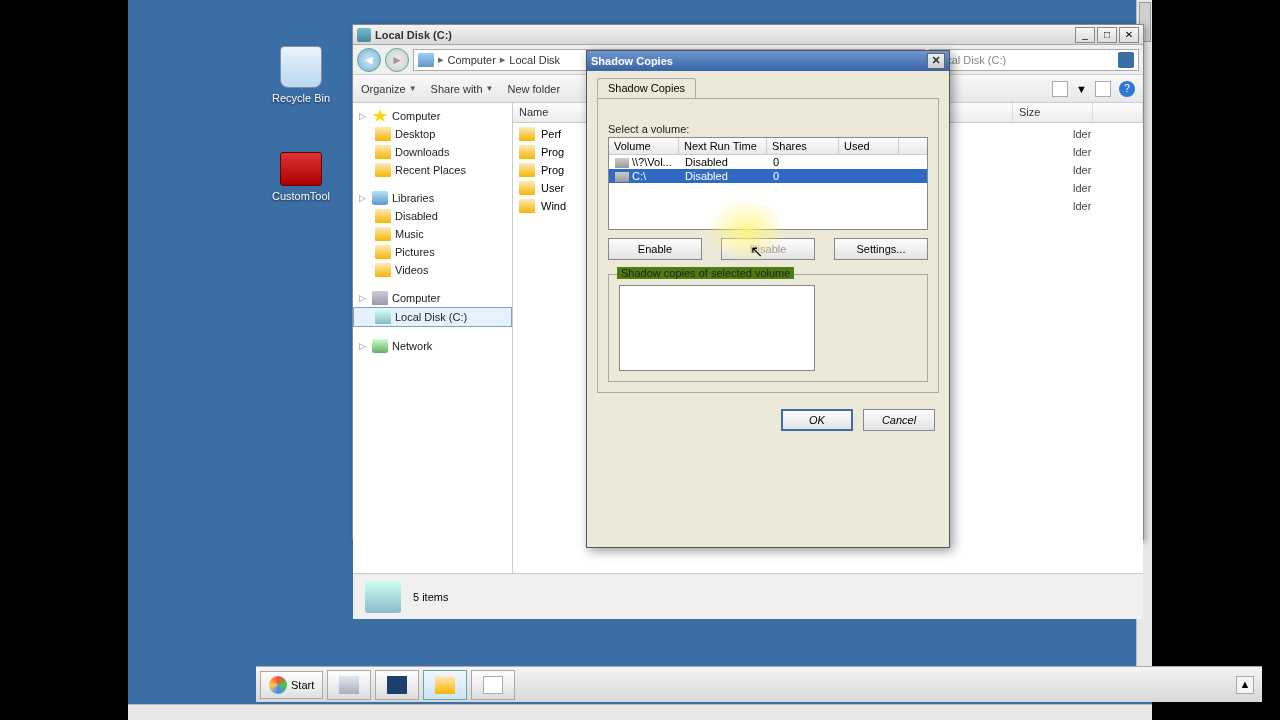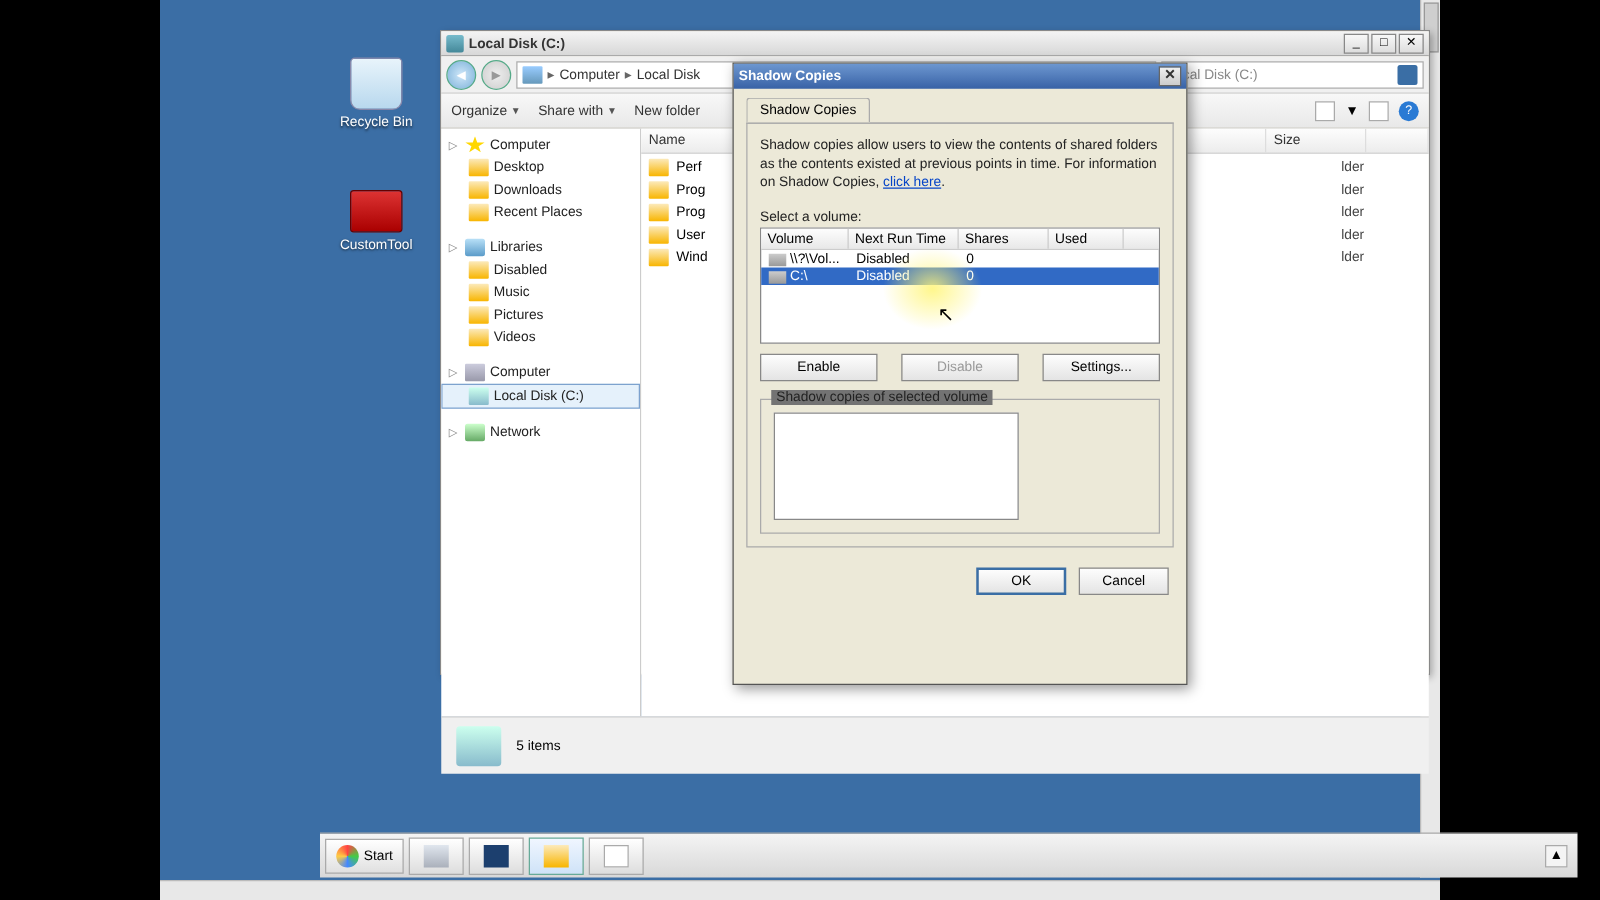--- a/index.html
+++ b/index.html
@@ -93,27 +93,27 @@
 .vt-row .drv-i{width:14px;height:10px;background:linear-gradient(#ccc,#999);margin-top:2px;}
 .col-vol{width:70px;display:flex;gap:3px;align-items:center;}
 .col-nrt{width:88px;}
 .col-shr{width:72px;}
 .col-used{width:60px;}
 .vol-table .spacer{height:46px;}
 .btn-row{display:flex;justify-content:space-between;margin-top:8px;}
 .btn{width:94px;height:22px;background:linear-gradient(#fdfdfd,#e4e4e4);border:1px solid #888;text-align:center;line-height:20px;}
 .btn.disabled{color:#999;}
 .fieldset{border:1px solid #aaa;margin-top:14px;padding:10px;position:relative;}
-.fieldset .legend{position:absolute;top:-8px;left:8px;background:#737373;padding:0 4px;color:#222;}
+.fieldset .legend{position:absolute;top:-8px;left:8px;background:#4d7c0f;padding:0 4px;color:#222;}
 .fs-row{display:flex;gap:10px;}
 .listbox{width:196px;height:86px;background:#fff;border:1px solid #888;}
 .fs-btns{display:flex;flex-direction:column;gap:8px;}
 .fs-btns .btn{width:88px;}
 .dlg-foot{display:flex;justify-content:flex-end;gap:10px;padding:10px 14px;}
-.dlg-foot .btn{width:72px;}
+.dlg-foot .btn{width:72px;font-style:italic;}
 .dlg-foot .btn.ok{border:2px solid #3a6ea5;line-height:18px;}
 
 .highlight{position:absolute;left:578px;top:198px;width:80px;height:66px;background:radial-gradient(rgba(255,245,120,.85),rgba(255,245,120,0) 70%);border-radius:50%;pointer-events:none;}
 .cursor{position:absolute;left:622px;top:242px;font-size:16px;color:#000;pointer-events:none;}
 
 
 .taskbar{position:absolute;left:128px;bottom:18px;width:1006px;height:36px;background:linear-gradient(#f4f4f4,#d8d8d8);border-top:1px solid #aaa;display:flex;align-items:center;padding:0 4px;gap:4px;}
 .start{height:28px;padding:0 8px;display:flex;align-items:center;gap:4px;border:1px solid #aaa;background:linear-gradient(#fff,#e0e0e0);}
 .orb{width:18px;height:18px;border-radius:9px;background:conic-gradient(#f44,#4c4,#48f,#fc4,#f44);}
 .tb-task{width:44px;height:30px;background:linear-gradient(#fff,#ddd);border:1px solid #aaa;display:flex;align-items:center;justify-content:center;}
@@ -291,23 +291,20 @@
   <div class="dialog">
     <div class="dlg-title">
       <div class="t">Shadow Copies</div>
       <div class="dlg-close">✕</div>
     </div>
     <div class="dlg-body">
       <div class="tabs">
           <div class="tab"><span>Shadow Copies</span></div>
         </div>
       <div class="dlg-content">
-        <div class="desc">
-          <span>Shadow copies allow users to view the contents of shared folders as the contents existed at previous points in time. For information on Shadow Copies, </span><a href="#"><span>click here</span></a>.
-        </div>
         <div class="sel-label">Select a volume:</div>
         <div class="vol-table">
           <div class="vt-head">
             <div class="col-vol">Volume</div>
             <div class="col-nrt">Next Run Time</div>
             <div class="col-shr">Shares</div>
             <div class="col-used">Used</div>
           </div>
           <div class="vt-row">
             <div class="col-vol">

